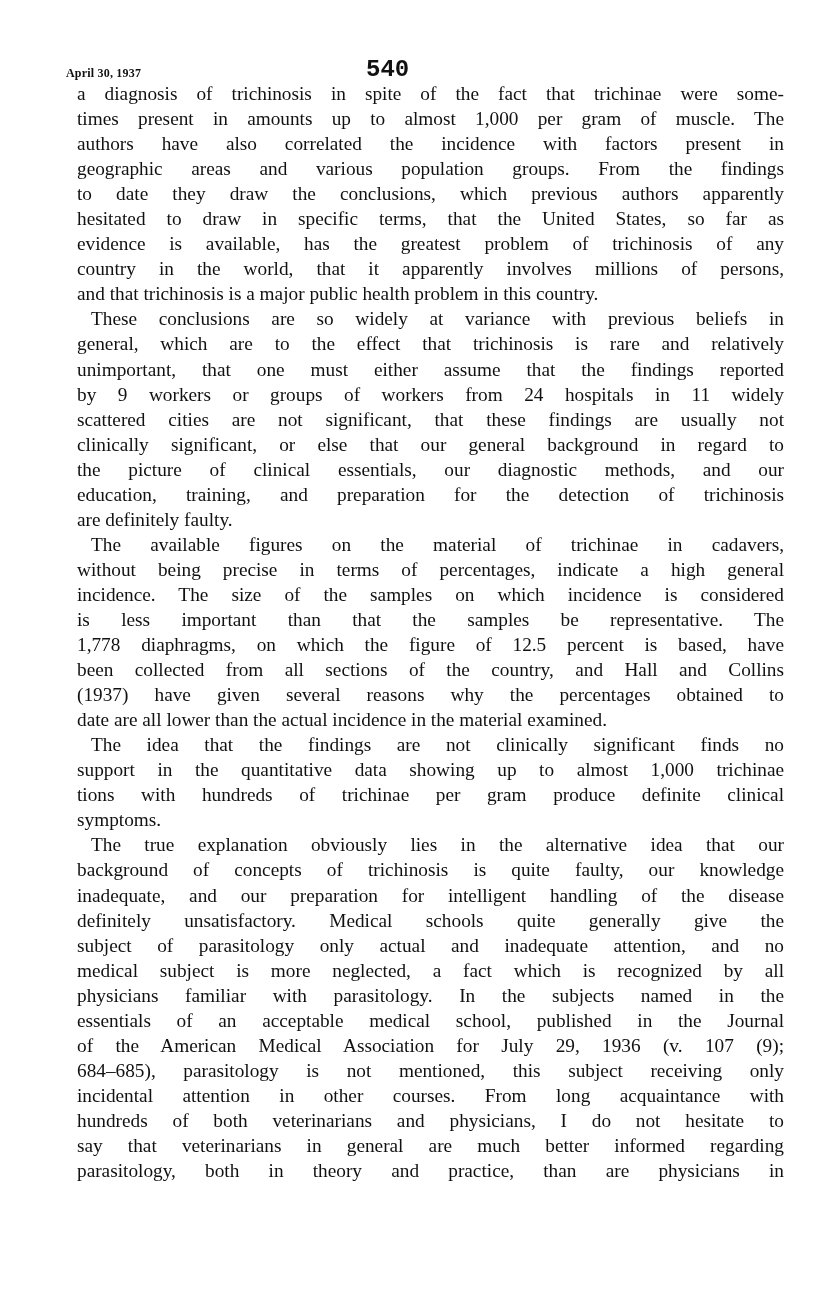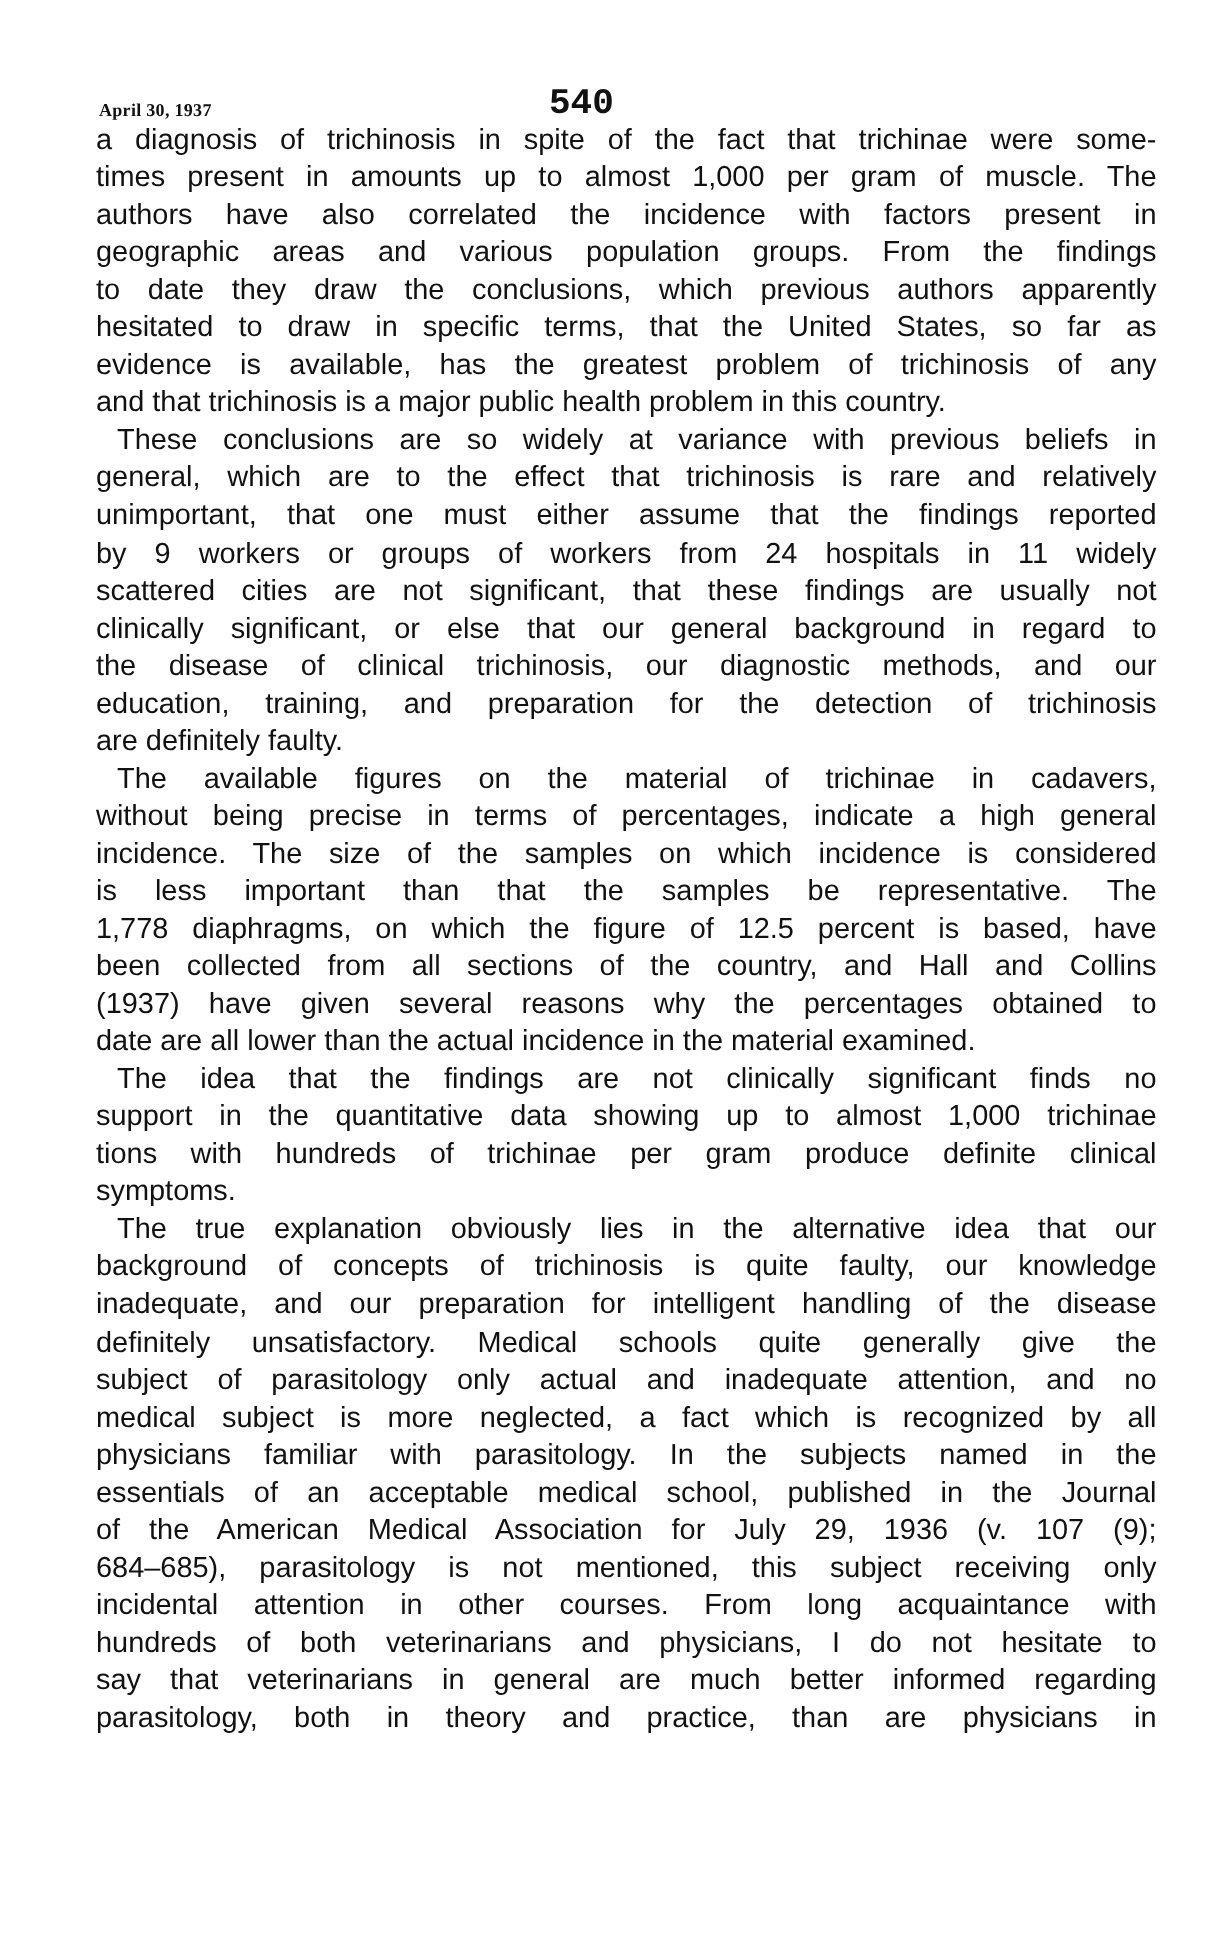--- a/index.html
+++ b/index.html
@@ -36,23 +36,23 @@
       position: absolute;
       left: 300px;
       top: 0px;
       font-family: Liberation Mono, monospace;
       font-weight: bold;
       font-size: 24px;
     }
     .body-text {
       position: absolute;
       top: 81px;
-      left: 64px;
+      left: 77px;
       width: 707px;
-      font-family: Liberation Sans, sans-serif;
+      font-family: Liberation Serif, serif;
       font-size: 19.3px;
       line-height: 25.05px;
       text-align: justify;
     }
     .line {
       display: block;
       white-space: nowrap;
       text-align: justify;
       text-align-last: justify;
       height: 25.05px;
@@ -74,30 +74,31 @@
 
 <div class="body-text" id="body-text">
     <div>
       <span class="line">a diagnosis of trichinosis in spite of the fact that trichinae were some-</span>
       <span class="line">times present in amounts up to almost 1,000 per gram of muscle.  The</span>
       <span class="line">authors have also correlated the incidence with factors present in</span>
       <span class="line">geographic areas and various population groups.  From the findings</span>
       <span class="line">to date they draw the conclusions, which previous authors apparently</span>
       <span class="line">hesitated to draw in specific terms, that the United States, so far as</span>
       <span class="line">evidence is available, has the greatest problem of trichinosis of any</span>
+      <span class="line">country in the world, that it apparently involves millions of persons,</span>
       <span class="line last">and that trichinosis is a major public health problem in this country.</span>
     </div>
     <div>
       <span class="line indent">These conclusions are so widely at variance with previous beliefs in</span>
       <span class="line">general, which are to the effect that trichinosis is rare and relatively</span>
       <span class="line">unimportant, that one must either assume that the findings reported</span>
       <span class="line">by 9 workers or groups of workers from 24 hospitals in 11 widely</span>
       <span class="line">scattered cities are not significant, that these findings are usually not</span>
       <span class="line">clinically significant, or else that our general background in regard to</span>
-      <span class="line">the disease of clinical trichinosis, our diagnostic methods, and our</span>
+      <span class="line">the picture of clinical essentials, our diagnostic methods, and our</span>
       <span class="line">education, training, and preparation for the detection of trichinosis</span>
       <span class="line last">are definitely faulty.</span>
     </div>
     <div>
       <span class="line indent">The available figures on the material of trichinae in cadavers,</span>
       <span class="line">without being precise in terms of percentages, indicate a high general</span>
       <span class="line">incidence.  The size of the samples on which incidence is considered</span>
       <span class="line">is less important than that the samples be representative.  The</span>
       <span class="line">1,778 diaphragms, on which the figure of 12.5 percent is based, have</span>
       <span class="line">been collected from all sections of the country, and Hall and Collins</span>

